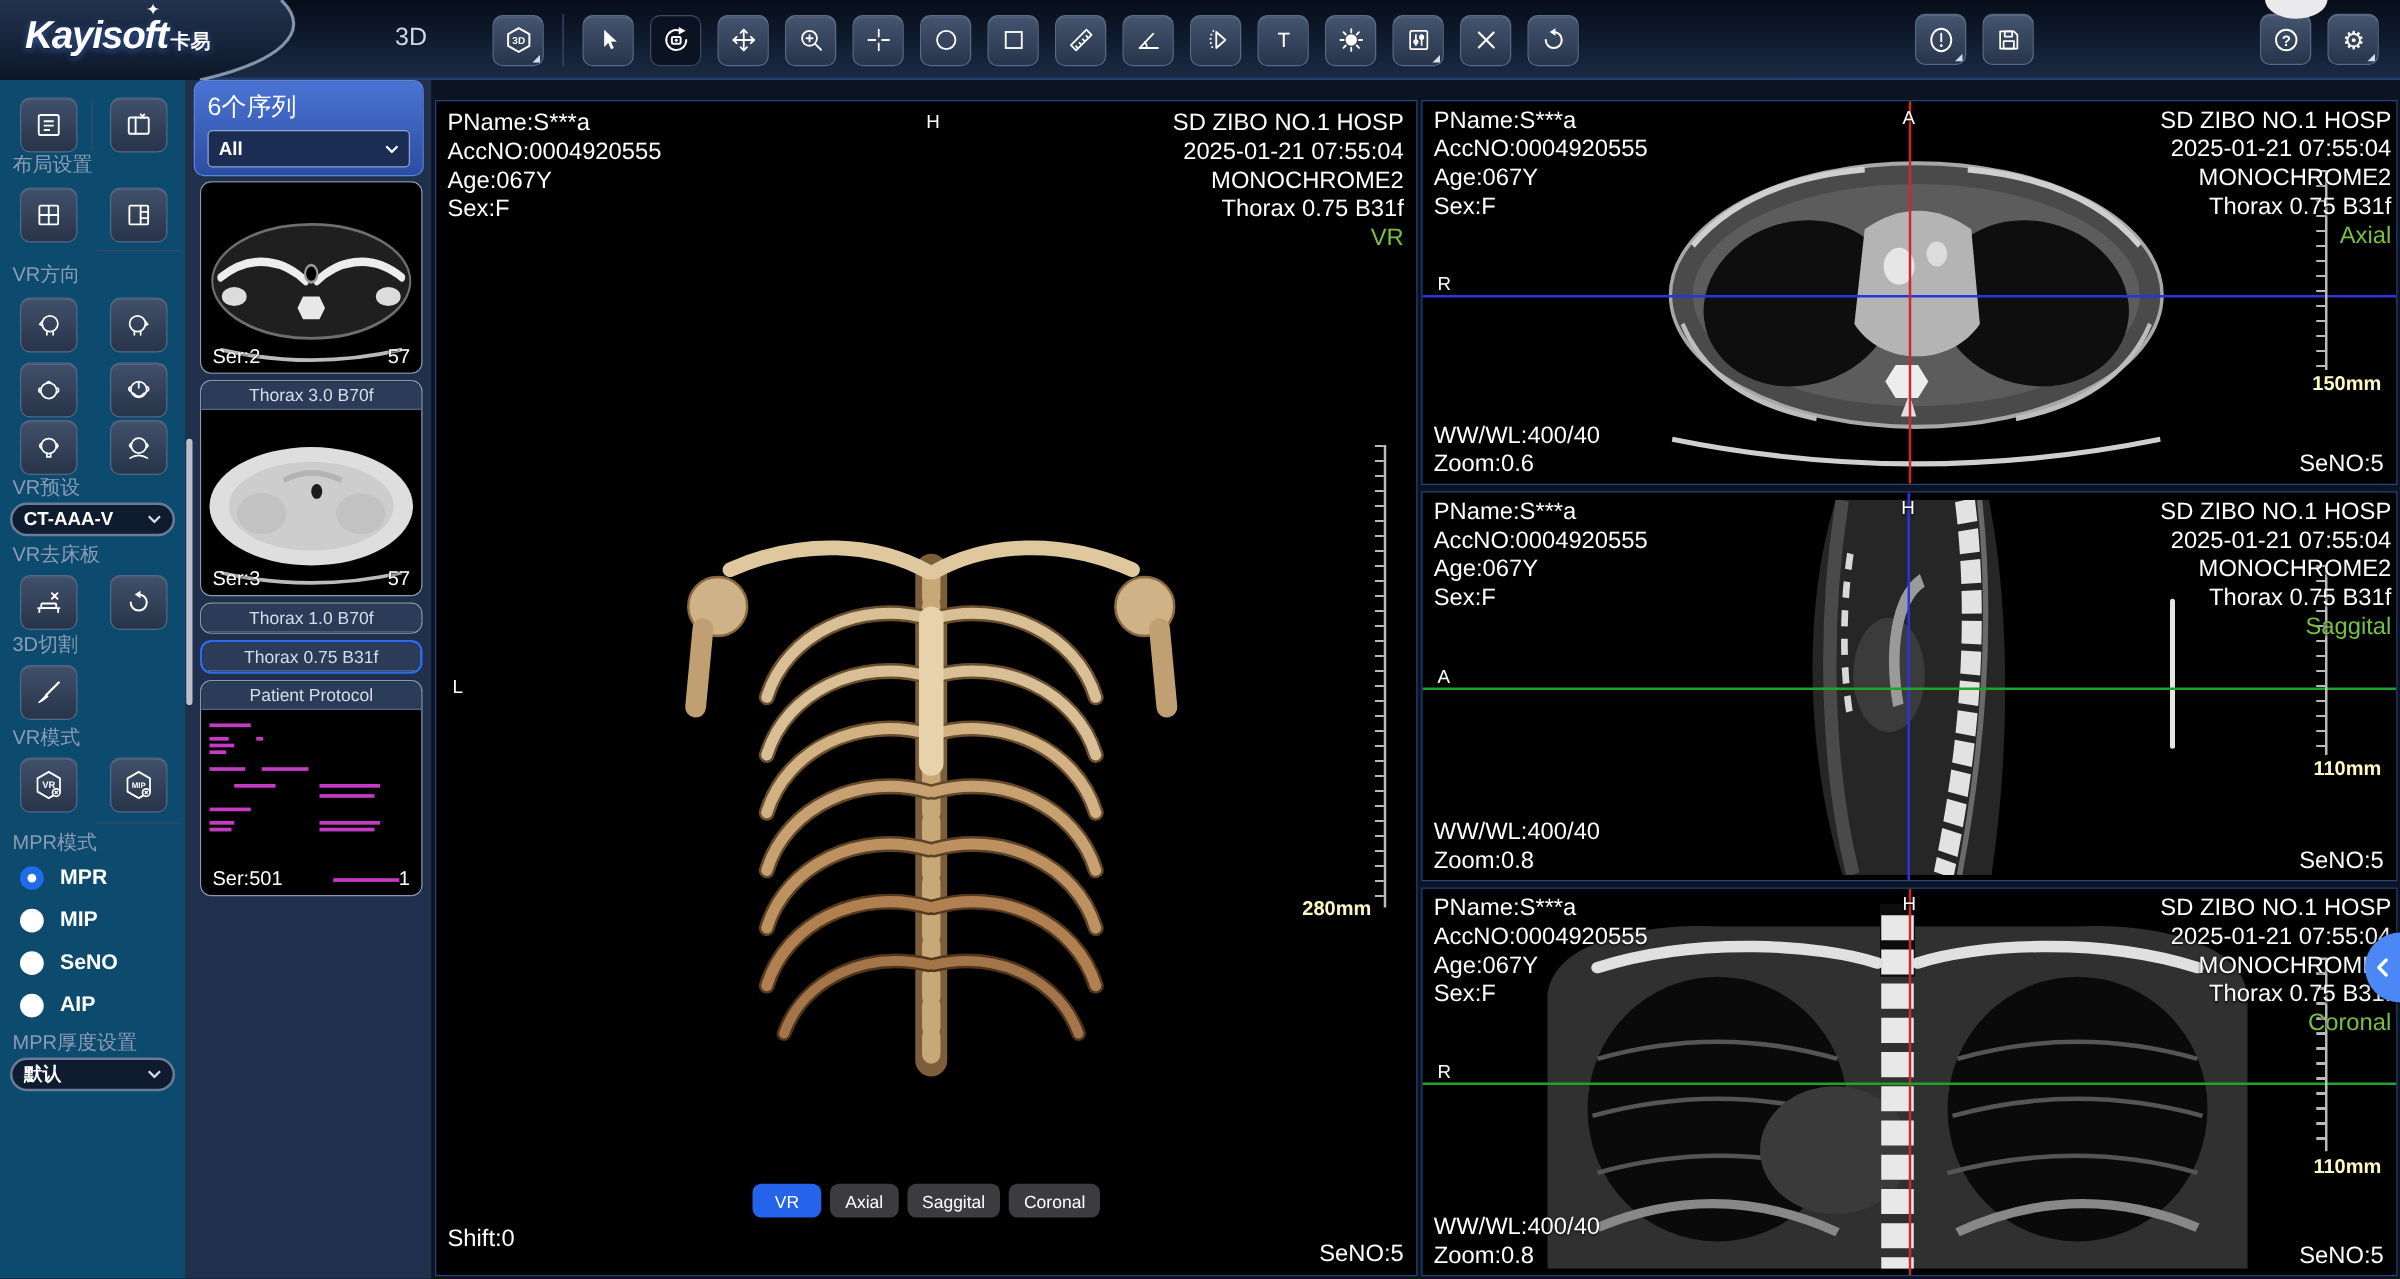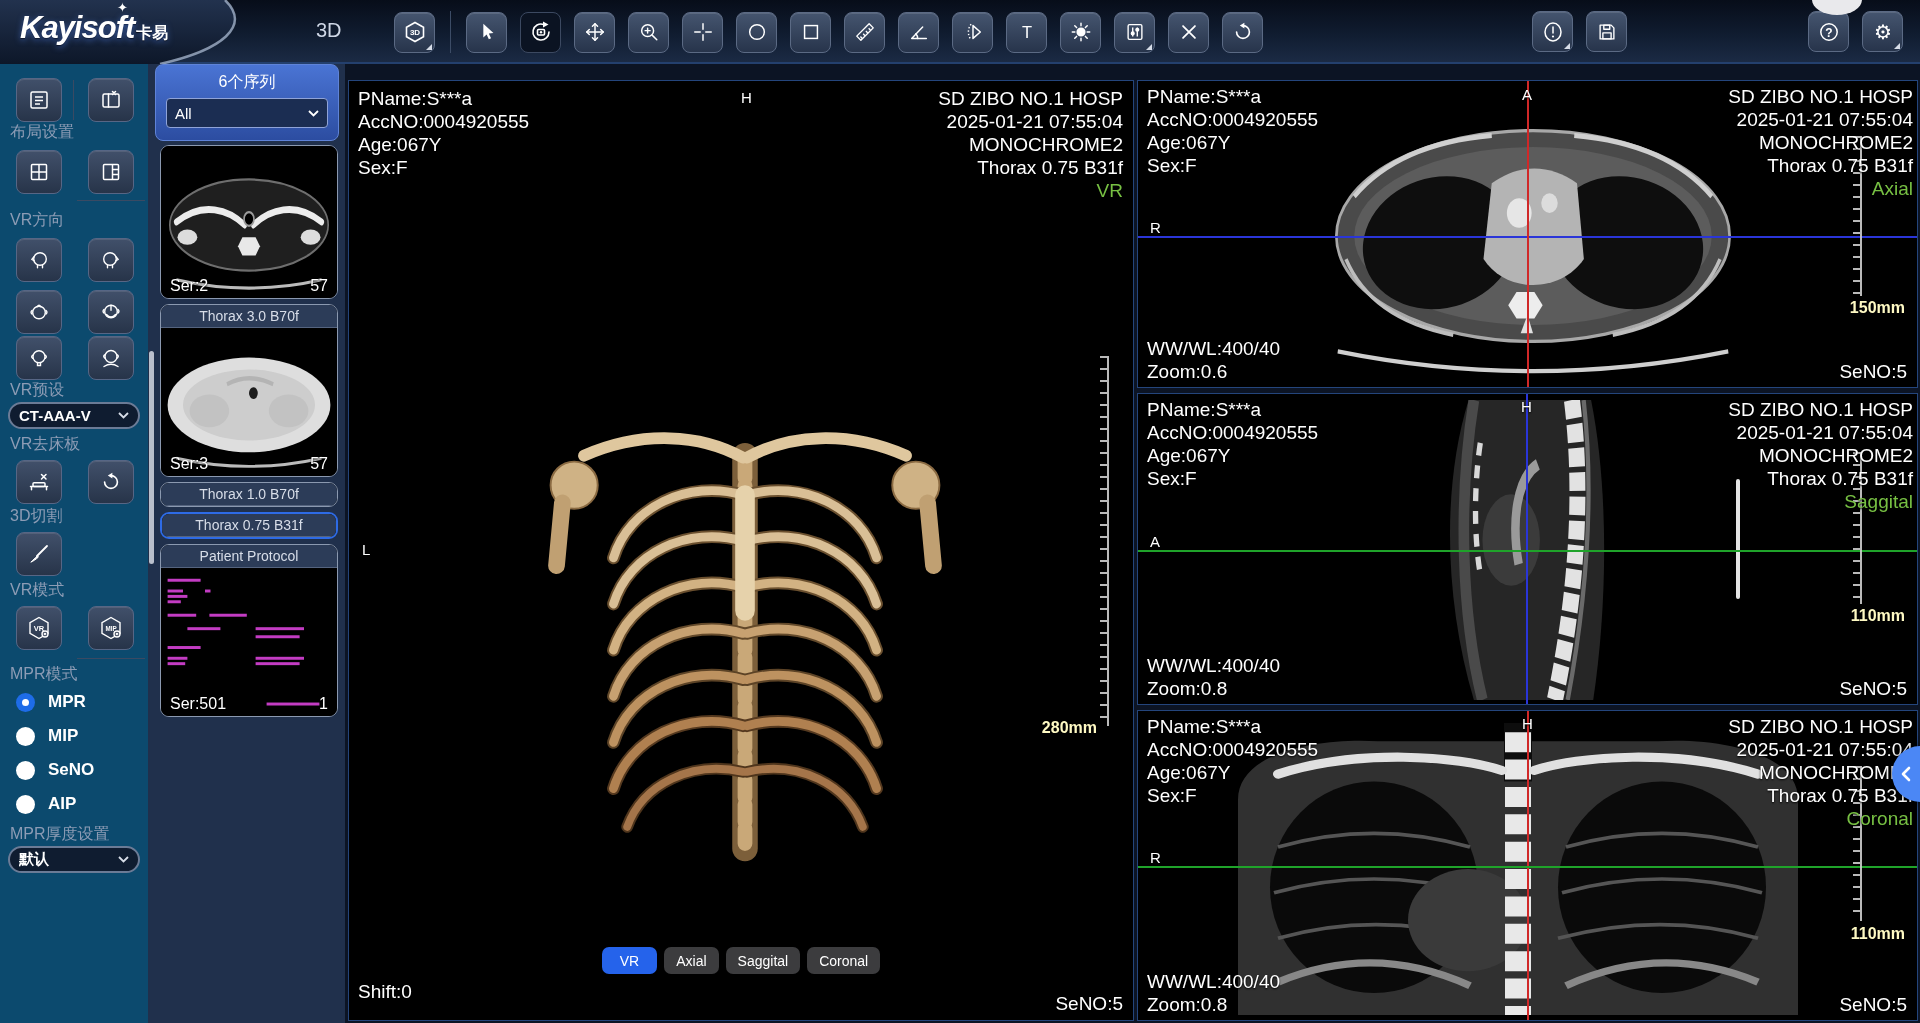--- a/index.html
+++ b/index.html
@@ -53,24 +53,24 @@
   .radio.checked { background:#1e6ce8; }
   .radio.checked::after { content:''; position:absolute; inset:6px; border-radius:50%; background:#fff; }
   .radio-label { color:#fff; font-size:17px; font-weight:700; }
 
   
   #series-panel { position:absolute; left:148px; top:64px; width:197px; height:959px;
     background:#20304c; z-index:20; }
   #series-header { position:absolute; left:7px; top:0; width:184px; height:77px;
     background:linear-gradient(180deg,#4a74d4,#2c4da1); border-radius:8px;
     padding:7px 10px; border:1px solid #5f83d8; }
-  #series-header-title { color:#fff; font-size:16px;text-align:center; }
+  #series-header-title { color:#fff; font-size:20px; }
   #series-filter { margin-top:5px; height:30px; background:#1b2d52; border:1.5px solid #8fa3d8;
     border-radius:4px; display:flex; align-items:center; padding:0 8px; color:#fff;
-    font-size:15px; font-weight:400; cursor:pointer; }
+    font-size:15px; font-weight:700; cursor:pointer; }
   #series-filter .sel-text { flex:1; }
   #series-scrollbar { position:absolute; left:1px; top:287px; width:5px; height:213px;
     background:#b9bfcc; border-radius:3px; cursor:pointer; }
   #series-list { position:absolute; left:12px; top:81px; width:178px; }
   .series-item { position:relative; width:178px; border:1.5px solid #8b99b0; border-radius:9px;
     background:#000; overflow:hidden; margin-bottom:5px; cursor:pointer; }
   .series-item.selected { border:2.5px solid #2e6be6; }
   .series-title { height:23px; background:#2c3c58; border-bottom:1px solid #55647f;
     color:#d7dde8; font-size:14px; display:flex; align-items:center; justify-content:center;
     white-space:nowrap; overflow:hidden; }

